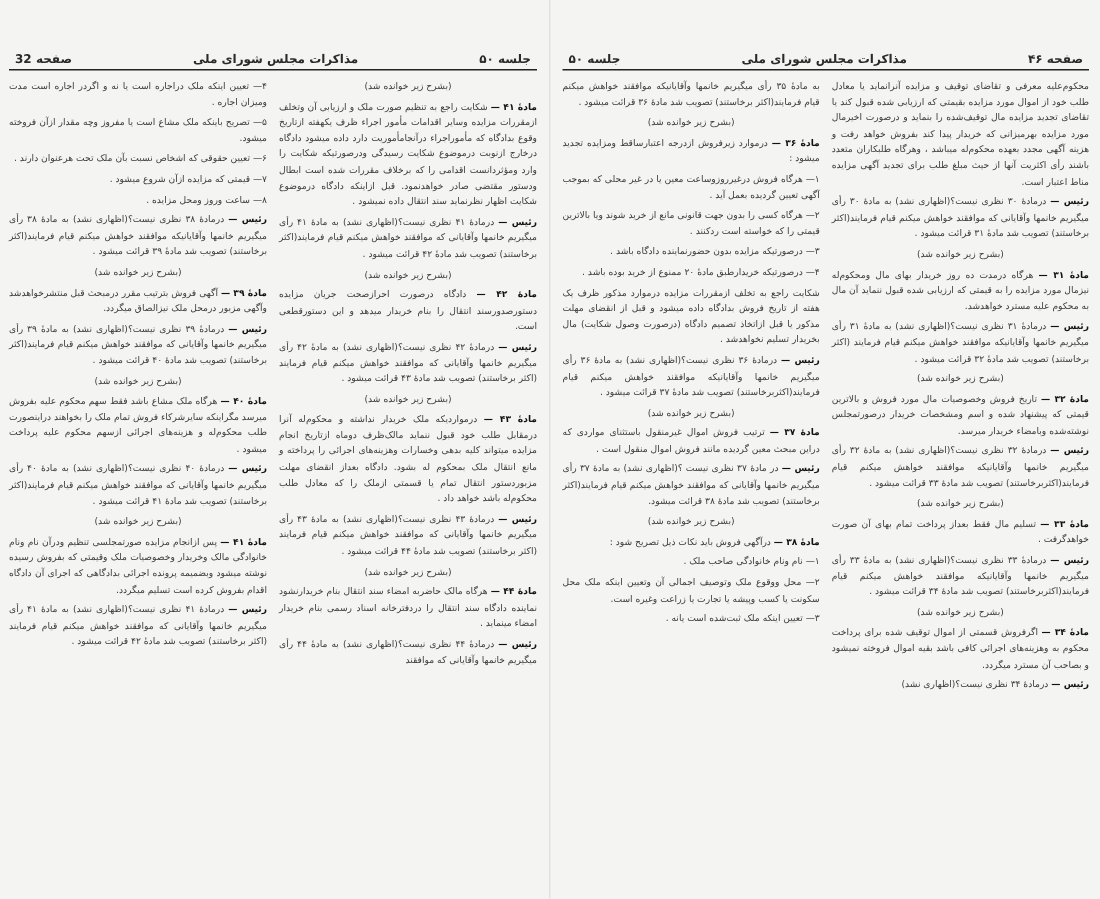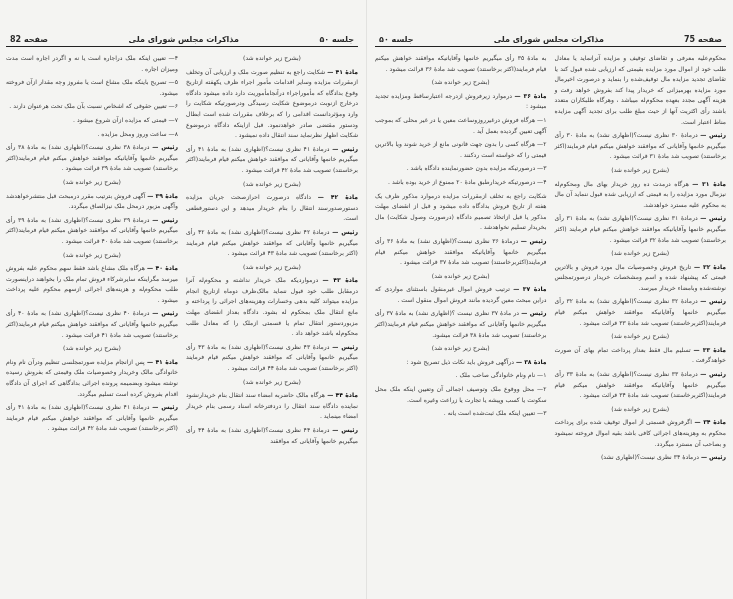--- a/index.html
+++ b/index.html
@@ -27,21 +27,21 @@
 </style>
 </head>
 <body>
 
 <div class="spread">
 
   <div class="page left">
     <div class="header">
       <span>جلسه ۵۰</span>
       <span>مذاکرات مجلس شورای ملی</span>
-      <span>صفحه 82</span>
+      <span>صفحه 32</span>
     </div>
     <div class="cols">
       <div class="col">
           <p class="center">(بشرح زیر خوانده شد)</p>
           <p><span class="b">مادهٔ ۴۱ —</span> <span>شکایت راجع به تنظیم صورت ملک و ارزیابی آن وتخلف ازمقررات مزایده وسایر اقدامات مأمور اجراء ظرف یکهفته ازتاریخ وقوع بدادگاه که مأموراجراء درآنجامأموریت دارد داده میشود دادگاه درخارج ازنوبت درموضوع شکایت رسیدگی ودرصورتیکه شکایت را وارد ومؤثردانست اقدامی را که برخلاف مقررات شده است ابطال ودستور مقتضی صادر خواهدنمود. قبل ازاینکه دادگاه درموضوع شکایت اظهار نظرنماید سند انتقال داده نمیشود .</span></p>
           <p><span class="b">رئیس —</span> <span>درمادهٔ ۴۱ نظری نیست؟(اظهاری نشد) به مادهٔ ۴۱ رأی میگیریم خانمها وآقایانی که موافقند خواهش میکنم قیام فرمایند(اکثر برخاستند) تصویب شد مادهٔ ۴۲ قرائت میشود .</span></p>
           <p class="center">(بشرح زیر خوانده شد)</p>
           <p><span class="b">مادهٔ ۴۲ —</span> <span>دادگاه درصورت احرازصحت جریان مزایده دستورصدورسند انتقال را بنام خریدار میدهد و این دستورقطعی است.</span></p>
           <p><span class="b">رئیس —</span> <span>درمادهٔ ۴۲ نظری نیست؟(اظهاری نشد) به مادهٔ ۴۲ رأی میگیریم خانمها وآقایانی که موافقند خواهش میکنم قیام فرمایند (اکثر برخاستند) تصویب شد مادهٔ ۴۳ قرائت میشود .</span></p>
           <p class="center">(بشرح زیر خوانده شد)</p>
@@ -66,21 +66,21 @@
           <p><span class="b">رئیس —</span> <span>درمادهٔ ۴۰ نظری نیست؟(اظهاری نشد) به مادهٔ ۴۰ رأی میگیریم خانمها وآقایانی که موافقند خواهش میکنم قیام فرمایند(اکثر برخاستند) تصویب شد مادهٔ ۴۱ قرائت میشود .</span></p>
           <p class="center">(بشرح زیر خوانده شد)</p>
           <p><span class="b">مادهٔ ۴۱ —</span> <span>پس ازانجام مزایده صورتمجلسی تنظیم ودرآن نام ونام خانوادگی مالک وخریدار وخصوصیات ملک وقیمتی که بفروش رسیده نوشته میشود وبضمیمه پرونده اجرائی بدادگاهی که اجرای آن دادگاه اقدام بفروش کرده است تسلیم میگردد.</span></p>
           <p><span class="b">رئیس —</span> <span>درمادهٔ ۴۱ نظری نیست؟(اظهاری نشد) به مادهٔ ۴۱ رأی میگیریم خانمها وآقایانی که موافقند خواهش میکنم قیام فرمایند (اکثر برخاستند) تصویب شد مادهٔ ۴۲ قرائت میشود .</span></p>
         </div>
     </div>
   </div>
 
   <div class="page right">
     <div class="header">
-      <span>صفحه 75</span>
+      <span>صفحه ۴۶</span>
       <span>مذاکرات مجلس شورای ملی</span>
       <span>جلسه ۵۰</span>
     </div>
     <div class="cols">
       <div class="col">
           <p>محکوم‌علیه معرفی و تقاضای توقیف و مزایده آنرانماید یا معادل طلب خود از اموال مورد مزایده بقیمتی که ارزیابی شده قبول کند یا تقاضای تجدید مزایده مال توقیف‌شده را بنماید و درصورت اخیرمال مورد مزایده بهرمیزانی که خریدار پیدا کند بفروش خواهد رفت و هزینه آگهی مجدد بعهده محکوم‌له میباشد ، وهرگاه طلبکاران متعدد باشند رأی اکثریت آنها از حیث مبلغ طلب برای تجدید آگهی مزایده مناط اعتبار است.</p>
           <p><span class="b">رئیس —</span> <span>درمادهٔ ۳۰ نظری نیست؟(اظهاری نشد) به مادهٔ ۳۰ رأی میگیریم خانمها وآقایانی که موافقند خواهش میکنم قیام فرمایند(اکثر برخاستند) تصویب شد مادهٔ ۳۱ قرائت میشود .</span></p>
           <p class="center">(بشرح زیر خوانده شد)</p>
           <p><span class="b">مادهٔ ۳۱ —</span> <span>هرگاه درمدت ده روز خریدار بهای مال ومحکوم‌له نیزمال مورد مزایده را به قیمتی که ارزیابی شده قبول ننماید آن مال به محکوم علیه مسترد خواهدشد.</span></p>
           <p><span class="b">رئیس —</span> <span>درمادهٔ ۳۱ نظری نیست؟(اظهاری نشد) به مادهٔ ۳۱ رأی میگیریم خانمها وآقایانیکه موافقند خواهش میکنم قیام فرمایند (اکثر برخاستند) تصویب شد مادهٔ ۳۲ قرائت میشود .</span></p>

